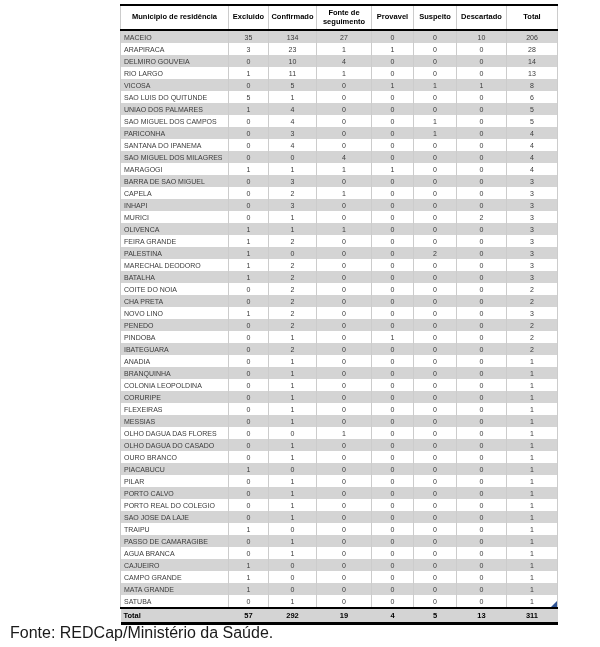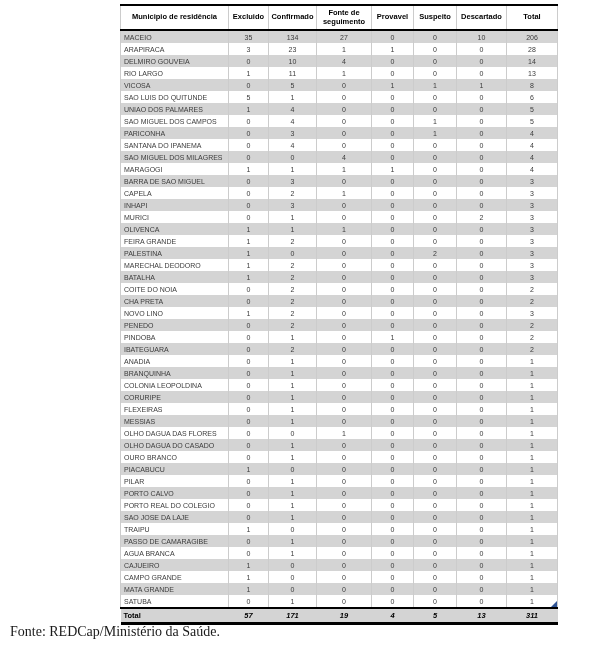--- a/index.html
+++ b/index.html
@@ -57,35 +57,34 @@
     background:var(--row-alt);
     font-size:7.5px;
     font-weight:bold;
     color:#000;
     height:13px;
     padding:0 1px;
     border-top:2px solid var(--border);
     border-bottom:3px solid var(--border);
   }
   tfoot td.name { text-align:left; padding-left:3px; }
-  tfoot td.num  { text-align:center;font-style:italic; }
+  tfoot td.num  { text-align:center; }
 
   .corner-marker {
     position:absolute;
     right:0; bottom:18px;
     width:0; height:0;
     border-left:6px solid transparent;
     border-bottom:6px solid var(--marker);
   }
   .source-note {
     position:absolute;
     left:10px; top:624px;
-    font-size:14px;
+    font-size:16px;
     color:#1a1a1a;
-    font-family:Liberation Serif, serif;
   }
 </style>
 </head>
 <body>
 
 <div class="page">
 
   <div class="table-wrap">
     <table>
       <colgroup>
@@ -589,21 +588,21 @@
             <td class="num">0</td>
             <td class="num">0</td>
             <td class="num">0</td>
             <td class="num">1</td>
           </tr>
         </tbody>
       <tfoot>
           <tr>
             <td class="name">Total</td>
             <td class="num">57</td>
-            <td class="num">171</td>
+            <td class="num">292</td>
             <td class="num">19</td>
             <td class="num">4</td>
             <td class="num">5</td>
             <td class="num">13</td>
             <td class="num">311</td>
           </tr>
         </tfoot>
     </table>
     <div class="corner-marker"></div>
   </div>

